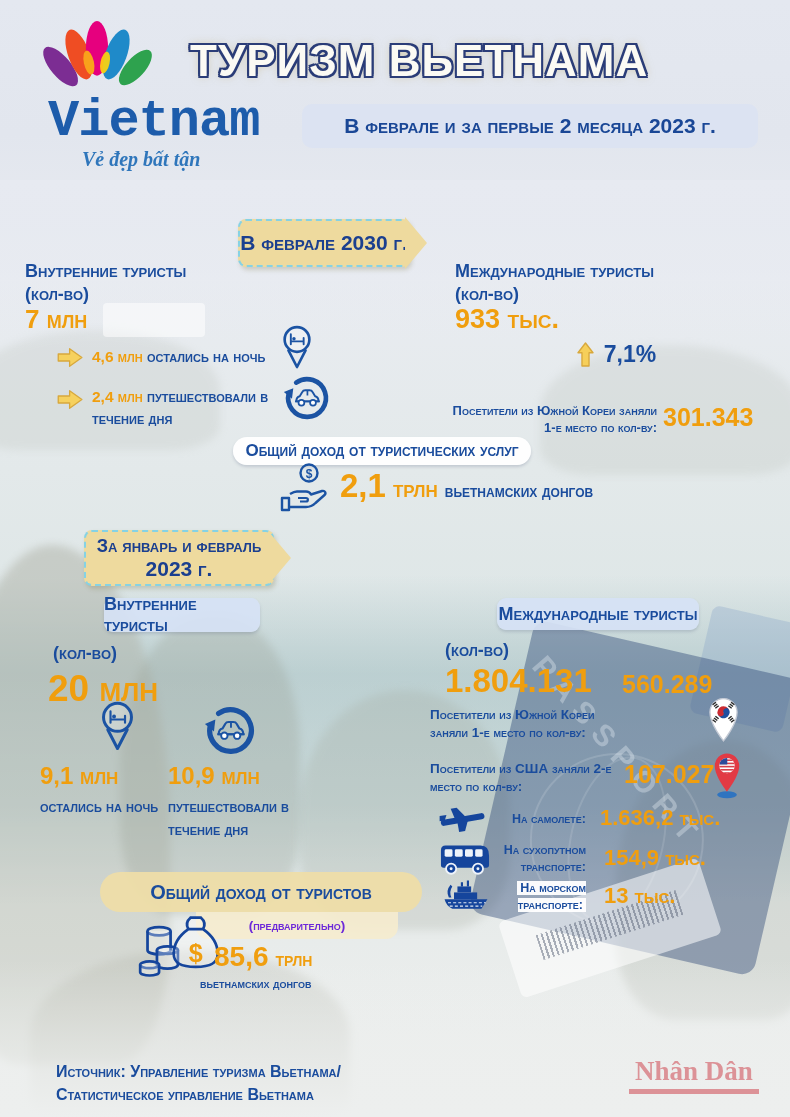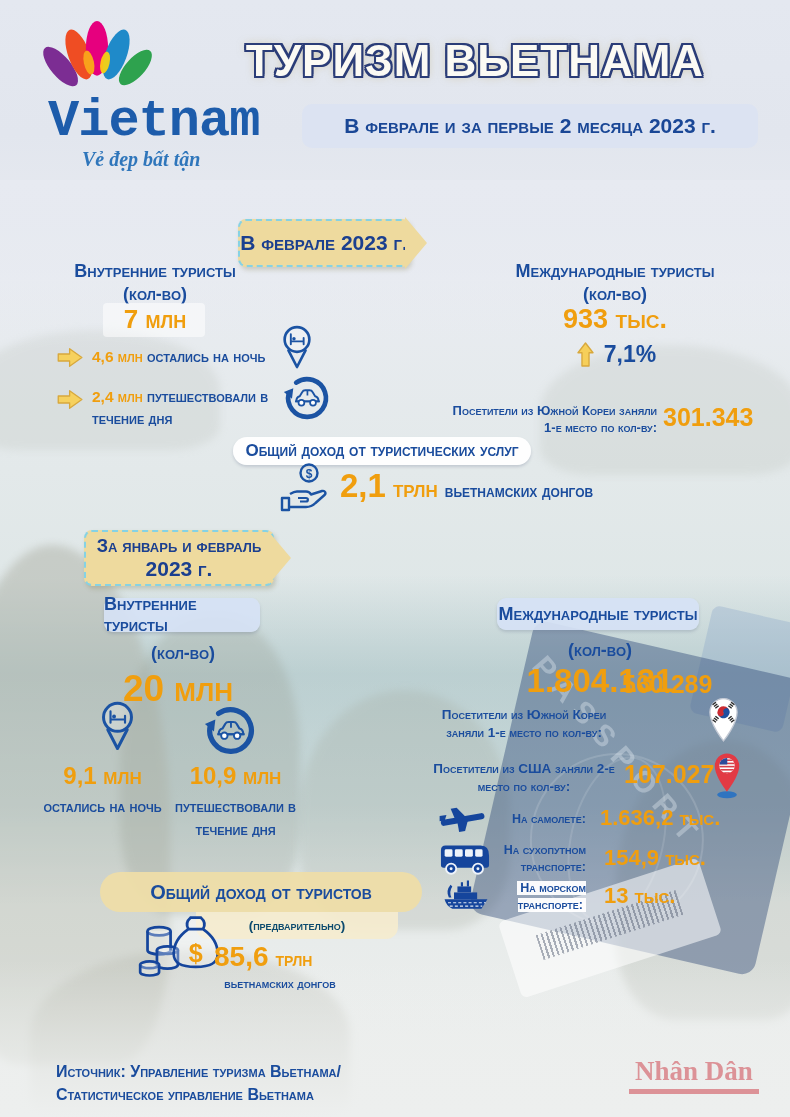--- a/index.html
+++ b/index.html
@@ -4,21 +4,21 @@
 <style>
   html,body{margin:0;padding:0;}
   .page{position:relative;width:790px;height:1117px;overflow:hidden;
     font-family:"Liberation Sans","DejaVu Sans",sans-serif;
     background:linear-gradient(180deg,#e4e8f0 0%,#e2e6ee 12%,#e9ecf1 25%,#e3e9ea 42%,#dde6e6 58%,#e3e9e8 74%,#eaedec 88%,#edefee 100%);}
   .abs{position:absolute;}
   .b{font-weight:bold;}
   .sc{font-variant:small-caps;}
   .navy{color:#1a4c9d;}
   .orange{color:#f09e0e;}
-  .ctr{text-align:center;}
+  .ctr{}
   .rt{text-align:right;}
   
   .karst{position:absolute;filter:blur(4px);}
   .water{position:absolute;left:0;width:790px;}
   
   .title{font-size:44px;font-weight:bold;letter-spacing:1px;color:#fbfaf4;
     text-shadow:-2px 0 #2b3d78,2px 0 #2b3d78,0 -2px #2b3d78,0 2px #2b3d78,
     -2px -2px #2b3d78,2px -2px #2b3d78,-2px 2px #2b3d78,2px 2px #2b3d78,0 0 10px rgba(186,166,96,.55);}
   .subtitle-box{background:rgba(219,226,243,.88);border-radius:10px;display:flex;align-items:center;justify-content:center;
     font-size:21px;font-weight:bold;color:#1a4796;}
@@ -30,21 +30,21 @@
   .banner:after{content:"";position:absolute;right:-19px;top:50%;transform:translateY(-50%);
     border-top:26px solid transparent;border-bottom:26px solid transparent;border-left:22px solid #eeda9e;}
   
   .pill-blue{background:rgba(214,226,245,.92);border-radius:9px;display:flex;align-items:center;justify-content:center;
     color:#1a4c9d;font-weight:bold;box-shadow:0 2px 3px rgba(100,110,140,.25);}
   .pill-white{background:rgba(255,255,255,.95);border-radius:16px;display:flex;align-items:center;justify-content:center;
     color:#1a4c9d;font-weight:bold;box-shadow:0 2px 3px rgba(100,110,140,.25);}
   .pill-tan{background:rgba(238,221,168,.95);border-radius:20px;display:flex;align-items:center;justify-content:center;
     color:#1a4c9d;font-weight:bold;}
   .note-tab{background:rgba(245,235,206,.92);border-radius:0 0 12px 12px;display:flex;align-items:center;justify-content:center;
-    color:#0c4a6e;font-weight:bold;}
+    color:#6d28d9;font-weight:bold;}
   .white-strip{background:rgba(255,255,255,.55);border-radius:4px;}
   .hl{background:rgba(255,255,255,.95);padding:0 3px;}
   .baseline{display:flex;align-items:baseline;gap:7px;white-space:nowrap;}
   
   .passport{background:rgba(35,62,112,.40);border-radius:14px;transform:rotate(13deg);}
   .passport-word{position:absolute;left:22px;top:26px;transform:rotate(36deg);transform-origin:left top;
     font-size:30px;font-weight:bold;letter-spacing:10px;color:rgba(238,242,248,.34);}
   .globe{position:absolute;left:42px;top:110px;width:170px;height:170px;border:2px solid rgba(255,255,255,.14);border-radius:50%;}
   .globe:before{content:"";position:absolute;left:50%;top:0;width:55%;height:100%;transform:translateX(-50%);
     border:2px solid rgba(255,255,255,.12);border-radius:50%;box-sizing:border-box;}
@@ -88,21 +88,21 @@
     <ellipse cx="102" cy="53" rx="9.5" ry="22" transform="rotate(42 102 53)" fill="#2ea24e"></ellipse>
     <ellipse cx="56" cy="48" rx="5" ry="12" transform="rotate(-12 56 48)" fill="#f9a11b"></ellipse>
     <ellipse cx="72" cy="48" rx="4.5" ry="11" transform="rotate(12 72 48)" fill="#ffd40a" opacity=".9"></ellipse>
   </svg>
   <div class="abs brand" style="left:48px;top:92px;">Vietnam</div>
   <div class="abs tagline" style="left:82px;top:148px;">Vẻ đẹp bất tận</div>
   <div class="abs title ctr" style="left:190px;top:36px;width:570px;">ТУРИЗМ ВЬЕТНАМА</div>
   <div class="abs subtitle-box sc" style="left:302px;top:104px;width:456px;height:44px;">В феврале и за первые 2 месяца 2023 г.</div>
 
   <div class="abs banner sc" style="left:238px;top:219px;width:168px;height:44px;font-size:21px;">
-    <span>В феврале 2023 г.</span>
+    <span>В феврале 2030 г.</span>
   </div>
 
   <div class="abs navy b sc ctr" style="left:25px;top:261px;width:260px;font-size:18px;">Внутренние туристы</div>
   <div class="abs navy b sc ctr" style="left:25px;top:284px;width:260px;font-size:18px;">(кол-во)</div>
   <div class="abs white-strip" style="left:103px;top:303px;width:102px;height:34px;"></div>
   <div class="abs orange b sc ctr" style="left:25px;top:304px;width:260px;font-size:26px;">7 млн</div>
 
   <svg class="abs" style="left:57px;top:347px;" width="27" height="21" viewBox="0 0 30 24">
     <path d="M1 8 h13 V2 l14 10 -14 10 v-6 H1 Z" fill="#f6d15e" stroke="#d8a83c" stroke-width="1.5" stroke-linejoin="round"></path>
   </svg>

